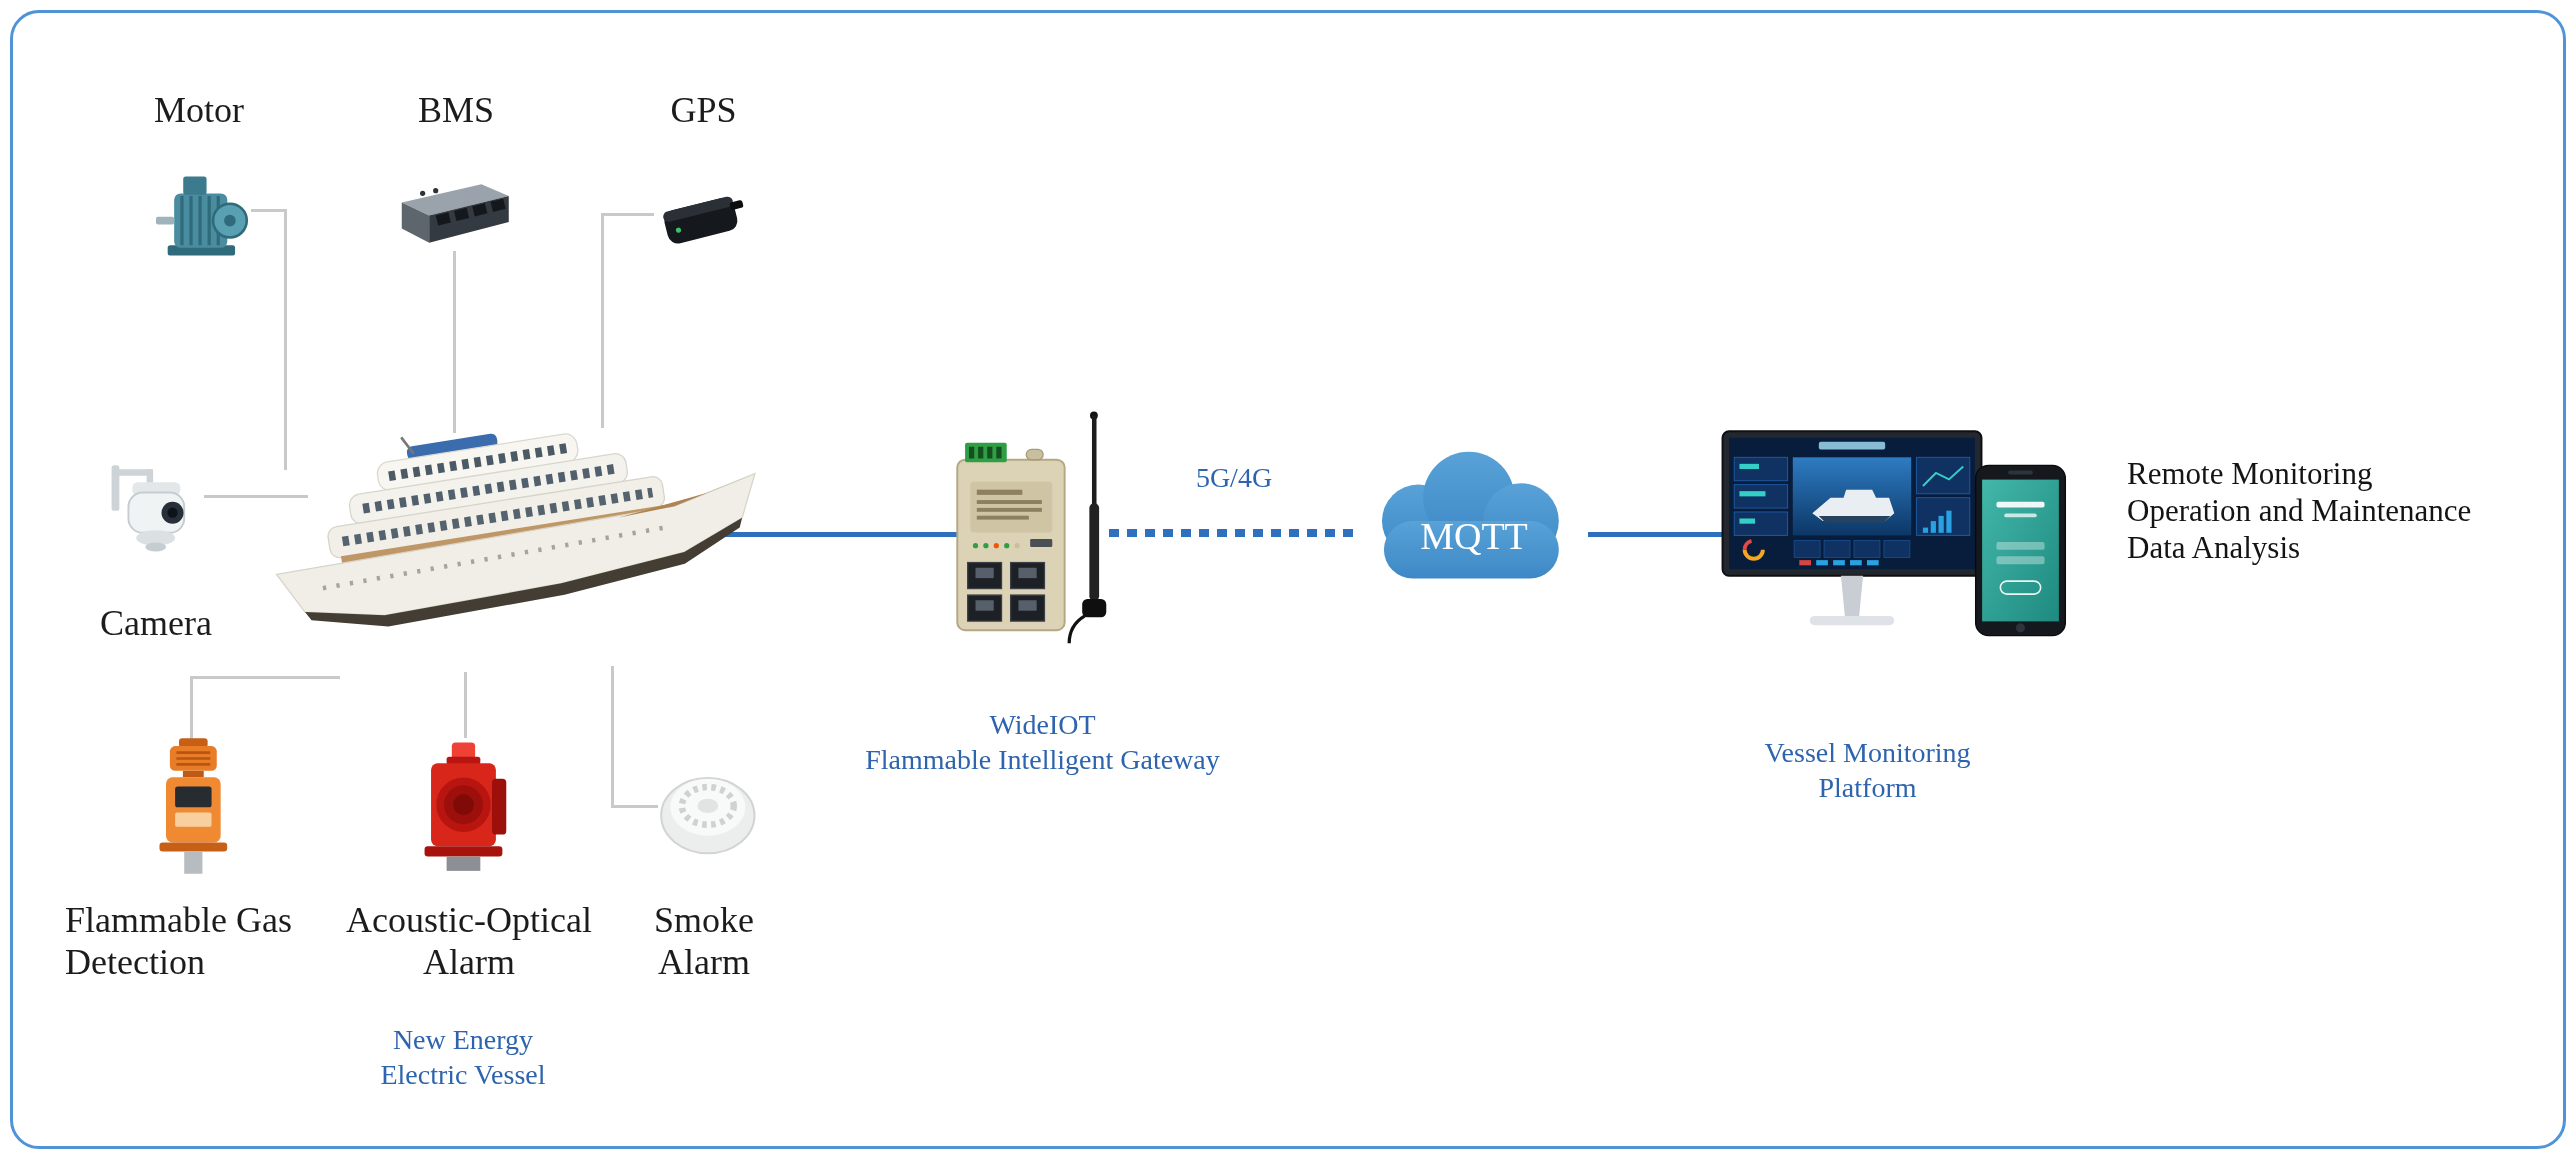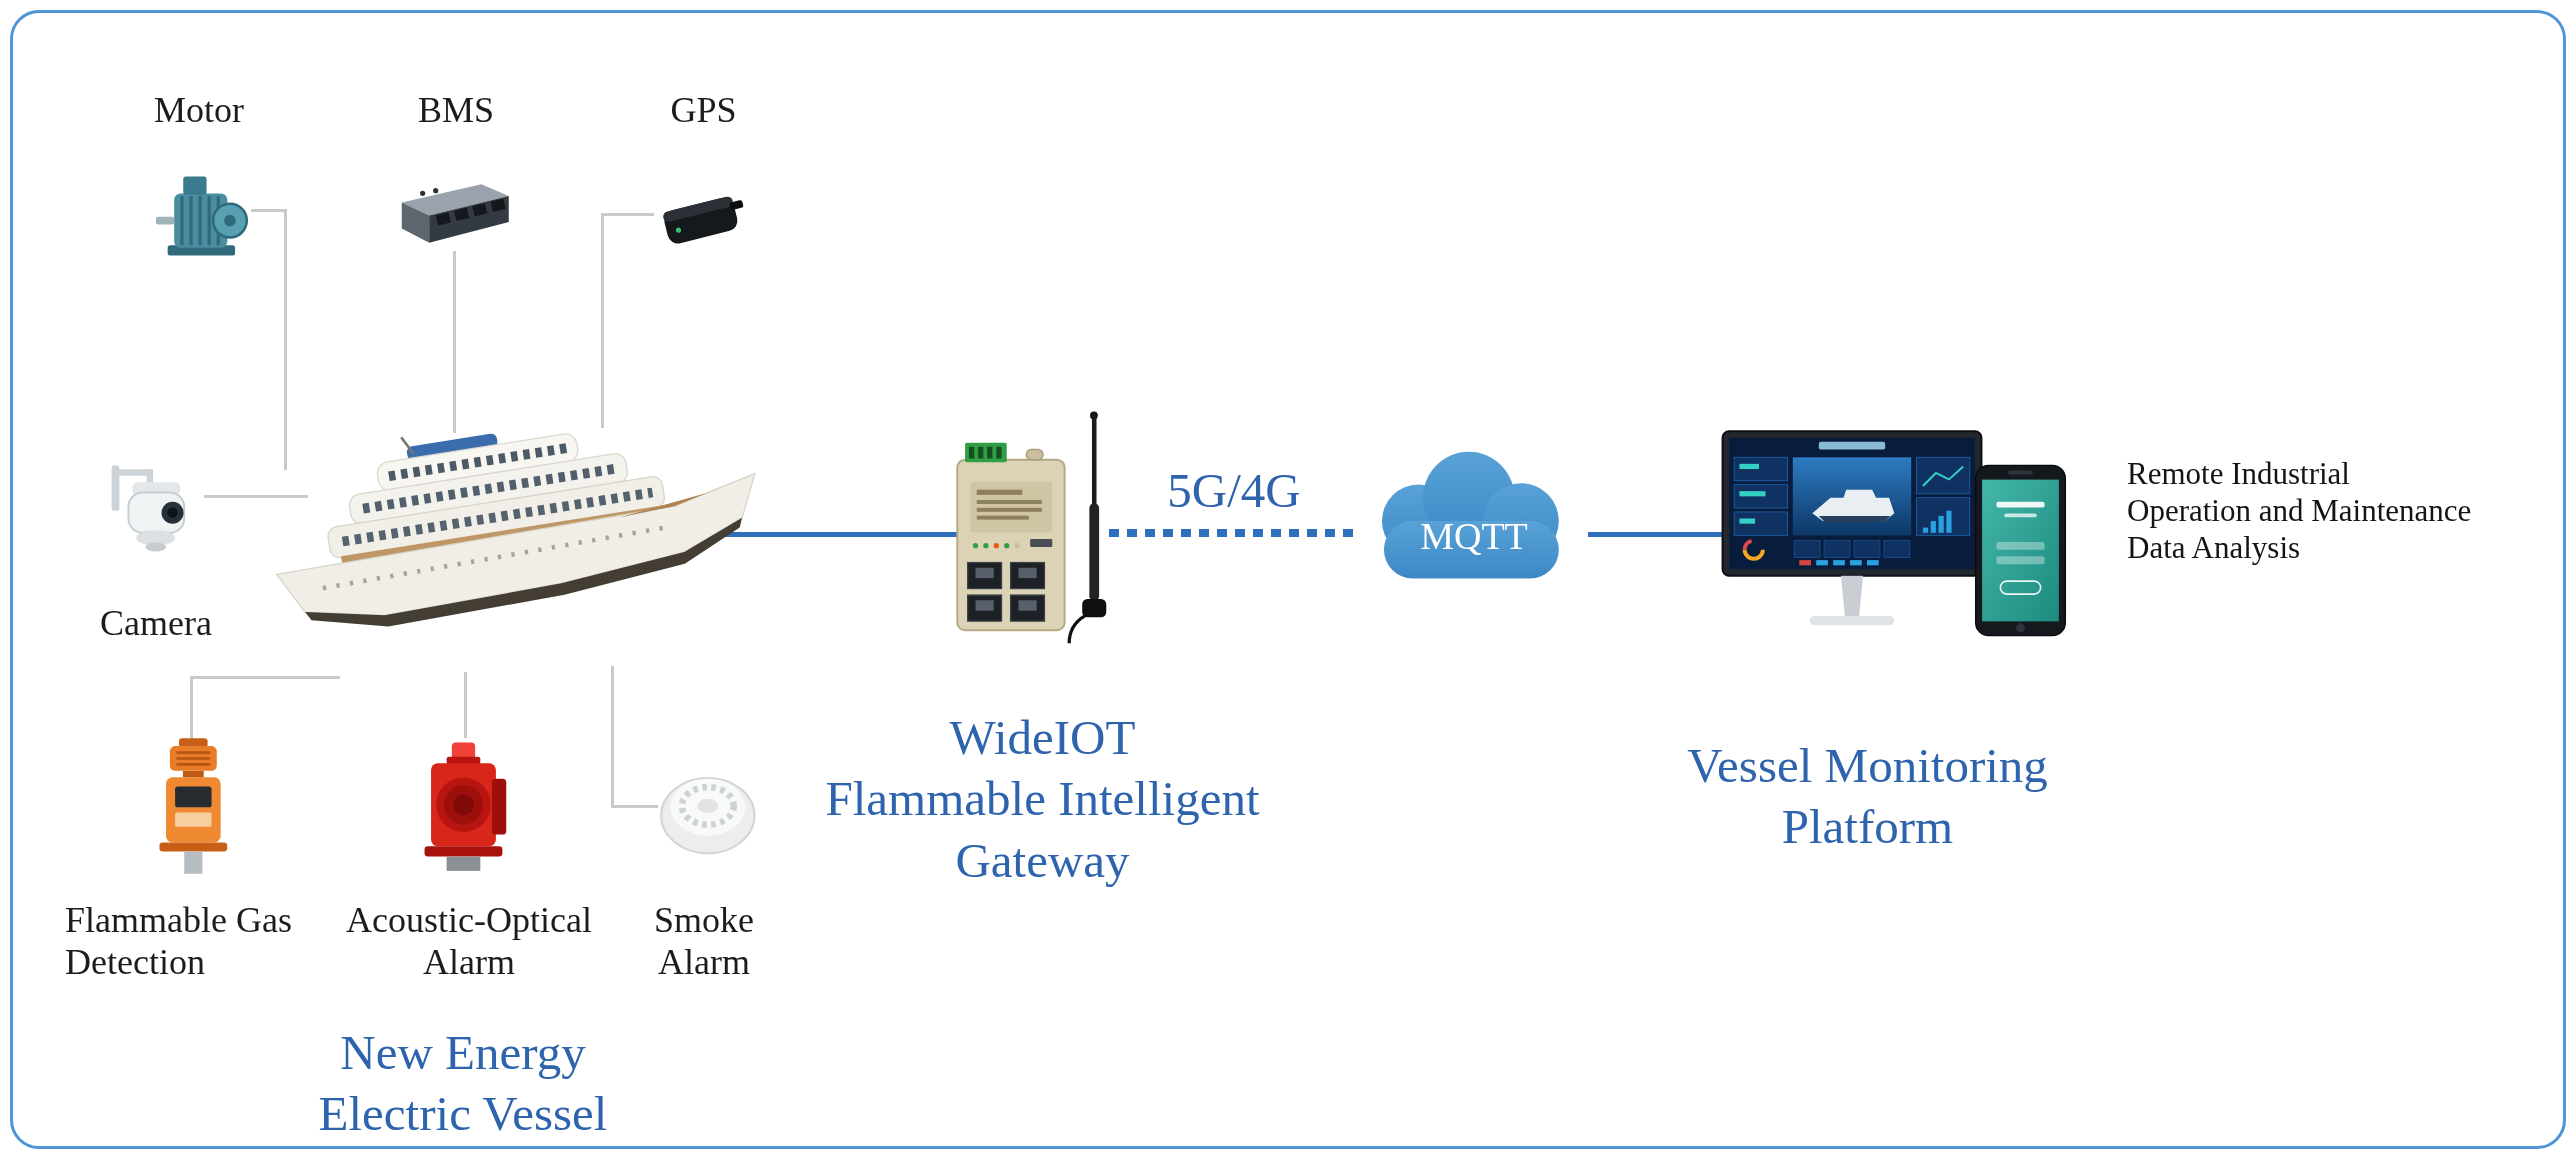--- a/index.html
+++ b/index.html
@@ -2,21 +2,21 @@
 <html style="font-size:10.4px"><head>
 <meta charset="utf-8">
 <style>
   html,body{margin:0;padding:0;background:#ffffff;}
   .canvas{position:relative;width:2576px;height:1159px;background:#ffffff;
           font-family:"Liberation Serif",serif;overflow:hidden;}
   .frame{position:absolute;left:10.4px;top:10.4px;right:10.4px;bottom:10.4px;
          border:3.3px solid #4f94d9;border-radius:29px;}
   .label{position:absolute;color:#1c1c1c;font-size:36px;line-height:1.16;white-space:pre-line;}
   .center{text-align:center;}
-  .blue-caption{position:absolute;color:#2e64ae;font-size:49px;line-height:1.25;
+  .blue-caption{position:absolute;color:#2e64ae;font-size:28px;line-height:1.25;
                 text-align:center;white-space:pre-line;}
   .gline{position:absolute;background:#c9c9c9;}
   .bline{position:absolute;background:#2e6fbe;}
   .dashedline{position:absolute;height:7.8px;
       background:repeating-linear-gradient(90deg,#2e6fbe 0 10.4px,transparent 10.4px 18px);}
   .icon{position:absolute;}
   .icon svg{display:block;width:100%;height:100%;}
   .ship-wrap{position:absolute;left:257px;top:420px;width:511px;height:254px;
              transform:rotate(-9deg);}
   .cloud-box{position:absolute;left:1350px;top:444px;width:248px;height:153px;}
@@ -325,18 +325,18 @@
       <circle cx="71" cy="252" r="7" fill="#2e343b"></circle>
     </svg>
   </div>
 
   <div class="blue-caption" style="left:782px;top:707px;width:521px;">WideIOT
 Flammable Intelligent Gateway</div>
   <div class="blue-caption" style="left:1607px;top:715px;width:521px;margin-top:20px;">Vessel Monitoring
 Platform</div>
 
   <div class="features">
-    <div>Remote Industrial</div>
+    <div>Remote Monitoring</div>
     <div>Operation and Maintenance</div>
     <div>Data Analysis</div>
   </div>
 </div>
 
 
 </body></html>

